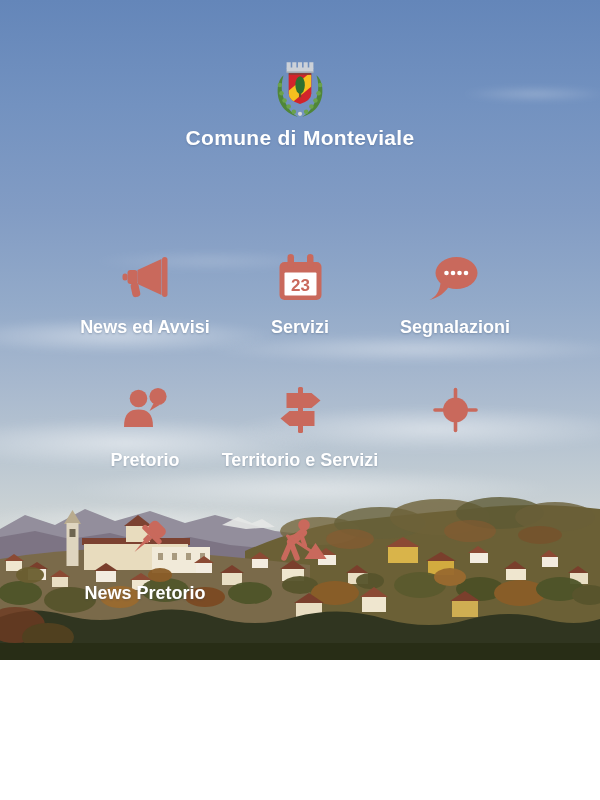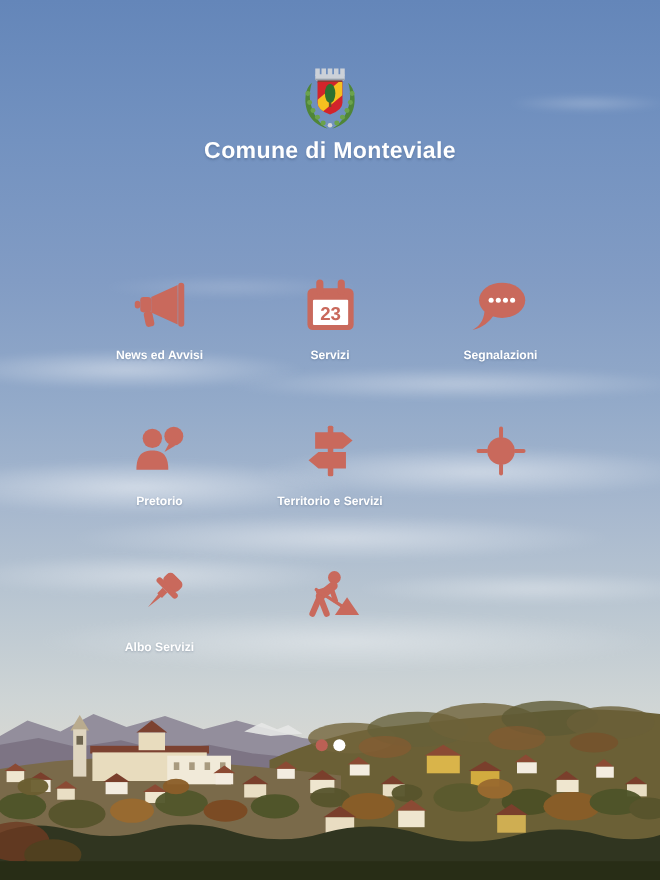--- a/index.html
+++ b/index.html
@@ -1,17 +1,17 @@
 <!DOCTYPE html>
 <html style="--accent: #c9695c; --dot-active: #bb6054; --dot-inactive: #ffffff; --label: #ffffff;"><head>
 <meta charset="utf-8">
 <style>
   html,body{margin:0;padding:0;}
   body{font-family:"Liberation Sans","DejaVu Sans",sans-serif;}
-  .screen{position:relative;width:600px;height:800px;overflow:hidden;
+  .screen{position:relative;width:600px;height:660px;overflow:hidden;
     background:linear-gradient(180deg,#6486b9 0%,#7392c0 16%,#829cc4 32%,#93aac9 46%,#a7b8ce 58%,#bcc8d2 70%,#cfd5d5 80%,#d9d8d2 86%);}
   
   .cloud{position:absolute;border-radius:50%;filter:blur(3px);pointer-events:none;
     background:radial-gradient(ellipse at center,rgba(255,255,255,.85) 0%,rgba(255,255,255,0) 70%);}
   .c1{left:-50px;top:318px;width:330px;height:36px;opacity:.50}
   .c2{left:200px;top:334px;width:430px;height:30px;opacity:.42}
   .c3{left:-70px;top:418px;width:390px;height:50px;opacity:.60}
   .c4{left:230px;top:406px;width:410px;height:46px;opacity:.55}
   .c5{left:60px;top:468px;width:500px;height:42px;opacity:.50}
   .c6{left:-40px;top:504px;width:360px;height:38px;opacity:.45}
@@ -27,21 +27,21 @@
     font-size:21px;font-weight:700;letter-spacing:.3px;color:var(--label,#fff);
     text-shadow:0 1px 2px rgba(40,60,90,.25);}
 
   .grid{position:absolute;top:238px;left:50%;transform:translateX(-50%);
     width:465px;display:flex;flex-wrap:wrap;z-index:3;}
   .tile{width:155px;height:133px;padding-top:8px;box-sizing:border-box;
     display:flex;flex-direction:column;align-items:center;cursor:pointer;}
   .icon{width:62px;height:62px;display:flex;align-items:center;justify-content:center;
     color:var(--accent,#c9695c);}
   .icon svg{width:60px;height:60px;display:block;}
-  .tile-label{margin-top:9px;font-size:11px;font-weight:700;color:var(--label,#fff);
+  .tile-label{margin-top:9px;font-size:18px;font-weight:700;color:var(--label,#fff);
     white-space:nowrap;text-shadow:0 1px 2px rgba(40,60,90,.28);}
 
   .dots{position:absolute;top:672px;left:0;right:0;display:flex;justify-content:center;gap:5px;z-index:5;}
   .dot{width:11px;height:11px;border-radius:50%;background:var(--dot-inactive,#fff);}
   .dot.active{background:var(--dot-active,#bb6054);}
 </style>
 </head>
 <body>
 
 <div class="screen">
@@ -289,21 +289,21 @@
       <span class="icon">
         <svg viewBox="0 0 60 60" fill="currentColor">
           <g transform="translate(31,27) rotate(45)">
             <rect x="-9" y="-21" width="18" height="12" rx="4.5"></rect>
             <rect x="-12.5" y="-10.5" width="25" height="5.5" rx="2.75"></rect>
             <rect x="-3" y="-5" width="6" height="7"></rect>
             <polygon points="-1.8,1 1.8,1 0,17"></polygon>
           </g>
         </svg>
       </span>
-      <span class="tile-label">Albo Servizi</span>
+      <span class="tile-label">News Pretorio</span>
     </div>
 
     <div class="tile">
       <span class="icon">
         <svg viewBox="0 0 60 60" fill="currentColor">
           <circle cx="33.5" cy="12" r="5.8"></circle>
           <g stroke="currentColor" stroke-linecap="round">
             <line x1="20.5" y1="29" x2="32.5" y2="19.5" stroke-width="8"></line>
             <line x1="20" y1="30" x2="13.5" y2="45" stroke-width="5.5"></line>
             <line x1="21" y1="31" x2="26.5" y2="45" stroke-width="5.5"></line>

